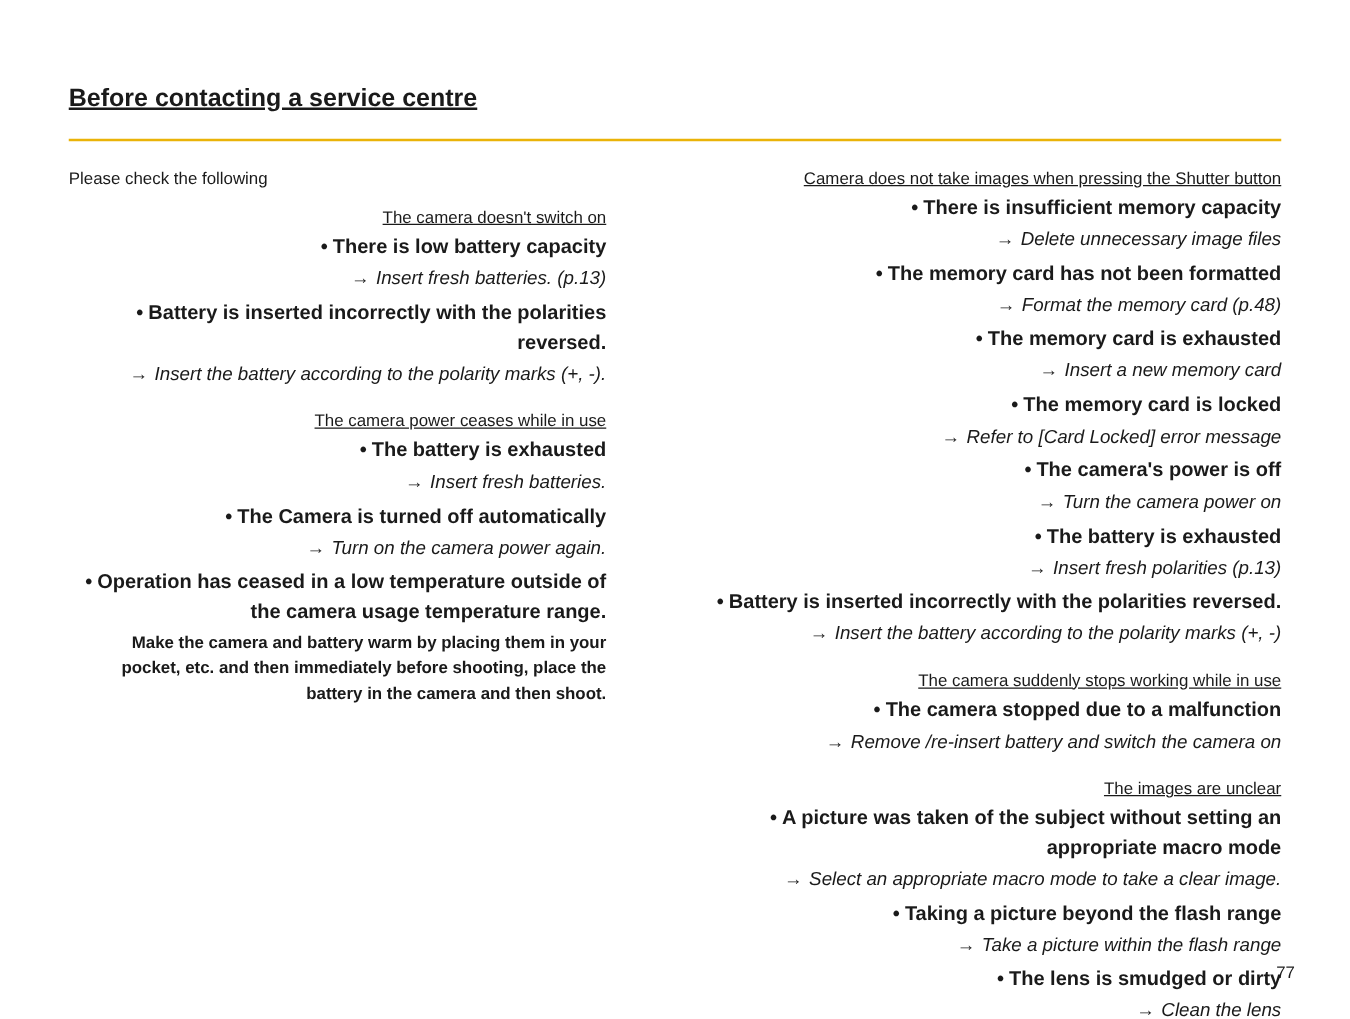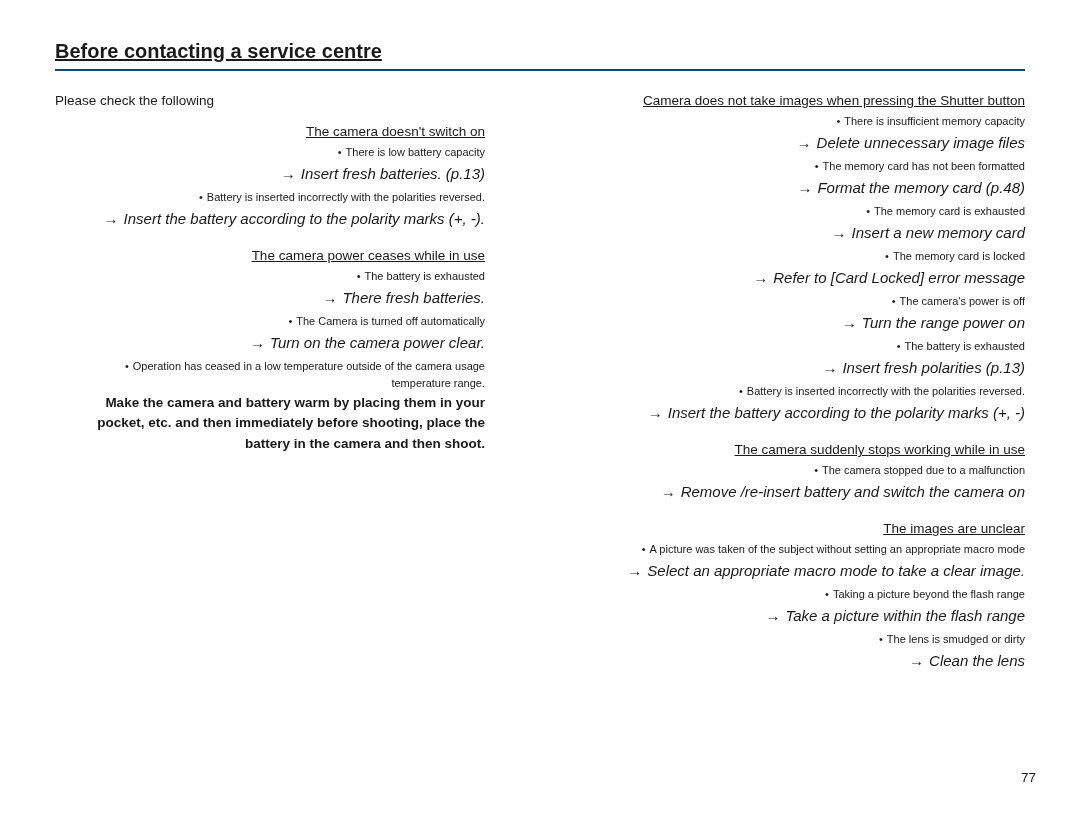--- a/index.html
+++ b/index.html
@@ -22,23 +22,24 @@
       width: 1080px;
       height: 815px;
       padding: 40px 55px 40px 55px;
       position: relative;
     }
 
     .page-title {
       font-size: 20px;
       font-weight: bold;
       text-decoration: underline;
-      border-bottom: 2px solid #0c4a6e;
-      padding-bottom: 6px;
+      border-bottom: 2px solid #eab308;
+      padding-bottom: 20px;
       margin-bottom: 18px;
+      margin-top: 28px;
     }
 
     .content-area {
       display: flex;
       gap: 30px;
       margin-top: 22px;
     }
 
     .left-column {
       flex: 0 0 430px;
@@ -62,22 +63,23 @@
     .section-title {
       text-decoration: underline;
       font-size: 13.5px;
       margin-bottom: 5px;
       display: inline-block;
     }
 
     .bullet-item {
       margin-left: 10px;
       margin-bottom: 2px;
-      font-size: 11px;
+      font-size: 16px;
       line-height: 1.5;
+      font-weight: bold;
     }
 
     .bullet-item::before {
       content: "•";
       margin-right: 4px;
     }
 
     .arrow-item {
       margin-left: 28px;
       margin-bottom: 4px;
@@ -126,23 +128,23 @@
           <div class="arrow-item">Insert fresh batteries.  (p.13)</div>
           <div class="bullet-item">Battery is inserted incorrectly with the polarities reversed.</div>
           <div class="arrow-item">Insert the battery according to the polarity marks (+, -).</div>
         </div>
       </div>
 
       <div class="section">
         <span class="section-title">The camera power ceases while in use</span>
         <div>
           <div class="bullet-item">The battery is exhausted</div>
-          <div class="arrow-item">There fresh batteries.</div>
+          <div class="arrow-item">Insert fresh batteries.</div>
           <div class="bullet-item">The Camera is turned off automatically</div>
-          <div class="arrow-item">Turn on the camera power clear.</div>
+          <div class="arrow-item">Turn on the camera power again.</div>
           <div class="bullet-item">Operation has ceased in a low temperature outside of the camera usage temperature range.</div>
           <div class="arrow-item-indent">Make the camera and battery warm by placing them in your pocket, etc. and then immediately before shooting, place the battery in the camera and then shoot.</div>
         </div>
       </div>
 
     </div>
 
     <div class="right-column">
 
       <div class="section">
@@ -150,21 +152,21 @@
         <div>
           <div class="bullet-item">There is insufficient memory capacity</div>
           <div class="arrow-item">Delete unnecessary image files</div>
           <div class="bullet-item">The memory card has not been formatted</div>
           <div class="arrow-item">Format the memory card (p.48)</div>
           <div class="bullet-item">The memory card is exhausted</div>
           <div class="arrow-item">Insert a new memory card</div>
           <div class="bullet-item">The memory card is locked</div>
           <div class="arrow-item">Refer to [Card Locked] error message</div>
           <div class="bullet-item">The camera's power is off</div>
-          <div class="arrow-item">Turn the range power on</div>
+          <div class="arrow-item">Turn the camera power on</div>
           <div class="bullet-item">The battery is exhausted</div>
           <div class="arrow-item">Insert fresh polarities (p.13)</div>
           <div class="bullet-item">Battery is inserted incorrectly with the polarities reversed.</div>
           <div class="arrow-item">Insert the battery according to the polarity marks (+, -)</div>
         </div>
       </div>
 
       <div class="section">
         <span class="section-title">The camera suddenly stops working while in use</span>
         <div>

